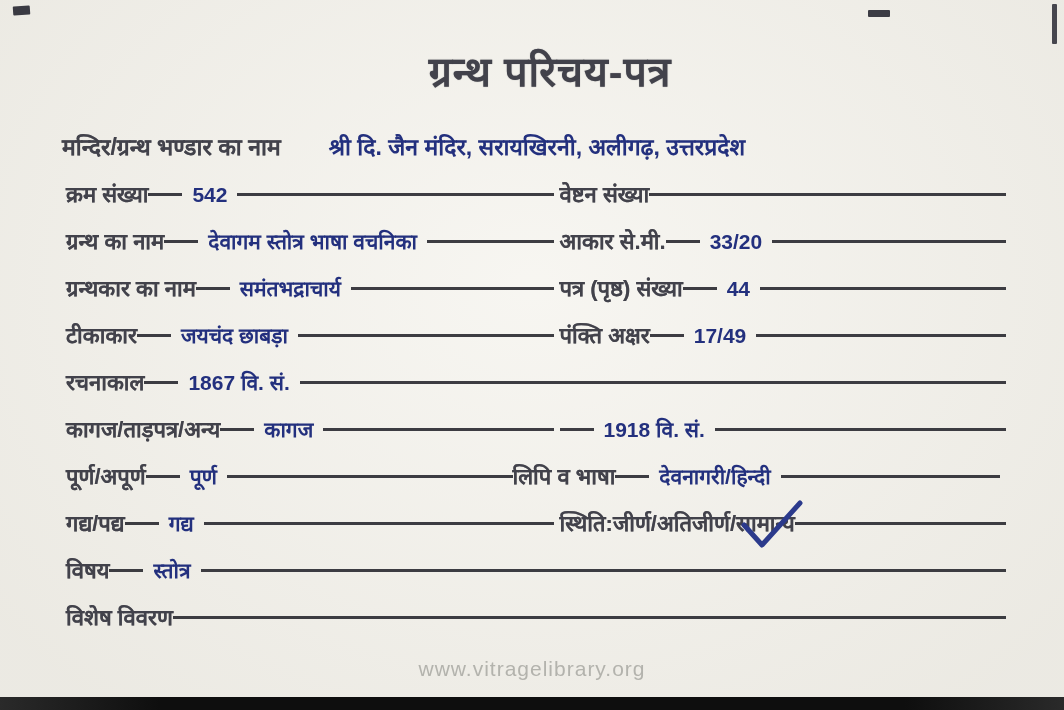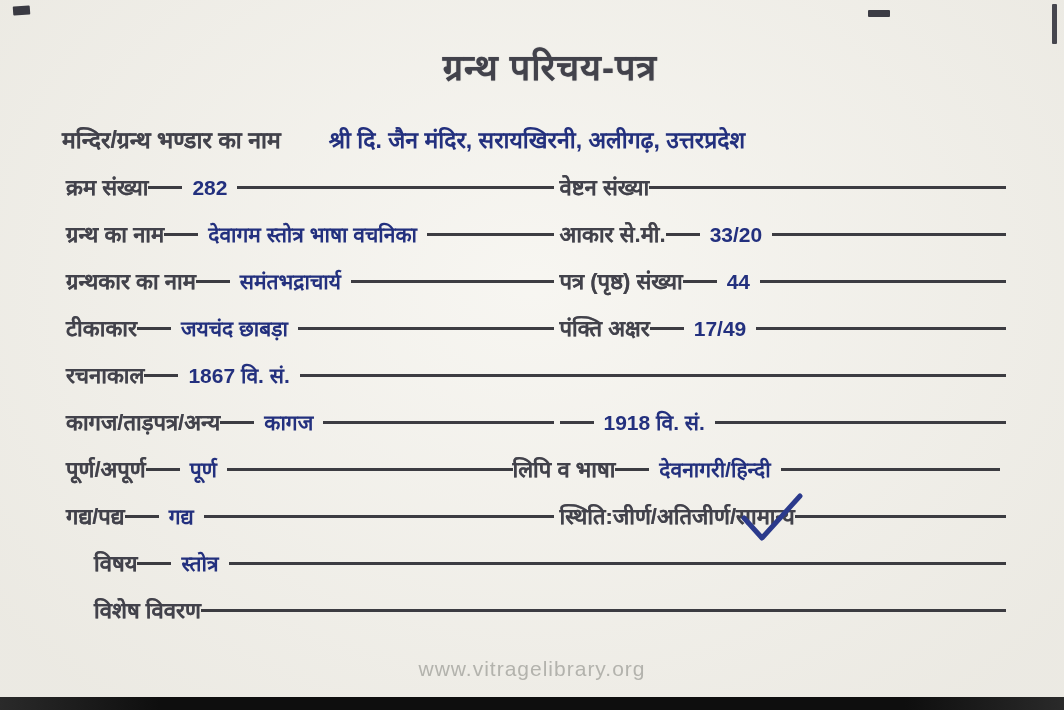--- a/index.html
+++ b/index.html
@@ -18,21 +18,21 @@
     width:1064px;height:710px;
     margin:0 auto;
     background:var(--paper,#f3f1ea);
     background-image:radial-gradient(ellipse at 50% 40%, rgba(255,255,255,.35), rgba(0,0,0,.03) 90%);
     overflow:hidden;
     box-sizing:border-box;
   }
   .title{
     margin-top:42px;
     text-align:center;
-    font-size:36px;
+    font-size:41px;
     font-weight:bold;
     letter-spacing:1px;
     color:var(--printed,#42424b);
     text-shadow:0 0 1px rgba(40,40,50,.45);
     margin-left:36px;
   }
   .header-row{
     display:flex;
     align-items:flex-end;
     padding:0 58px 0 62px;
@@ -61,21 +61,21 @@
     height:47px;
     align-items:flex-start;
   }
   .cell{
     display:flex;
     align-items:flex-start;
     min-width:0;
   }
   .cell.left{width:52.5%;padding-right:6px;box-sizing:border-box;position:relative;}
   .cell.right{flex:1;position:relative;}
-  .cell.full{width:100%;position:relative;margin-left:28px;}
+  .cell.full{width:100%;position:relative;}
   .lbl{
     font-size:22px;
     font-weight:bold;
     color:var(--printed,#42424b);
     white-space:nowrap;
     line-height:34px;
     text-shadow:0 0 .5px rgba(40,40,50,.5);
   }
   .val{
     font-size:21px;
@@ -161,21 +161,21 @@
     <span class="lbl">मन्दिर/ग्रन्थ भण्डार का नाम</span>
     <span class="val">श्री दि. जैन मंदिर, सरायखिरनी, अलीगढ़, उत्तरप्रदेश</span>
   </div>
 
   <div class="rows">
 
     <div class="row">
       <div class="cell left">
         <span class="lbl">क्रम संख्या</span>
         <span class="conn"></span>
-        <span class="val">282</span>
+        <span class="val">542</span>
         <span class="fill"></span>
       </div>
       <div class="cell right">
         <span class="lbl">वेष्टन संख्या</span>
         <span class="conn"></span>
         <span class="fill"></span>
       </div>
     </div>
 
     <div class="row">

